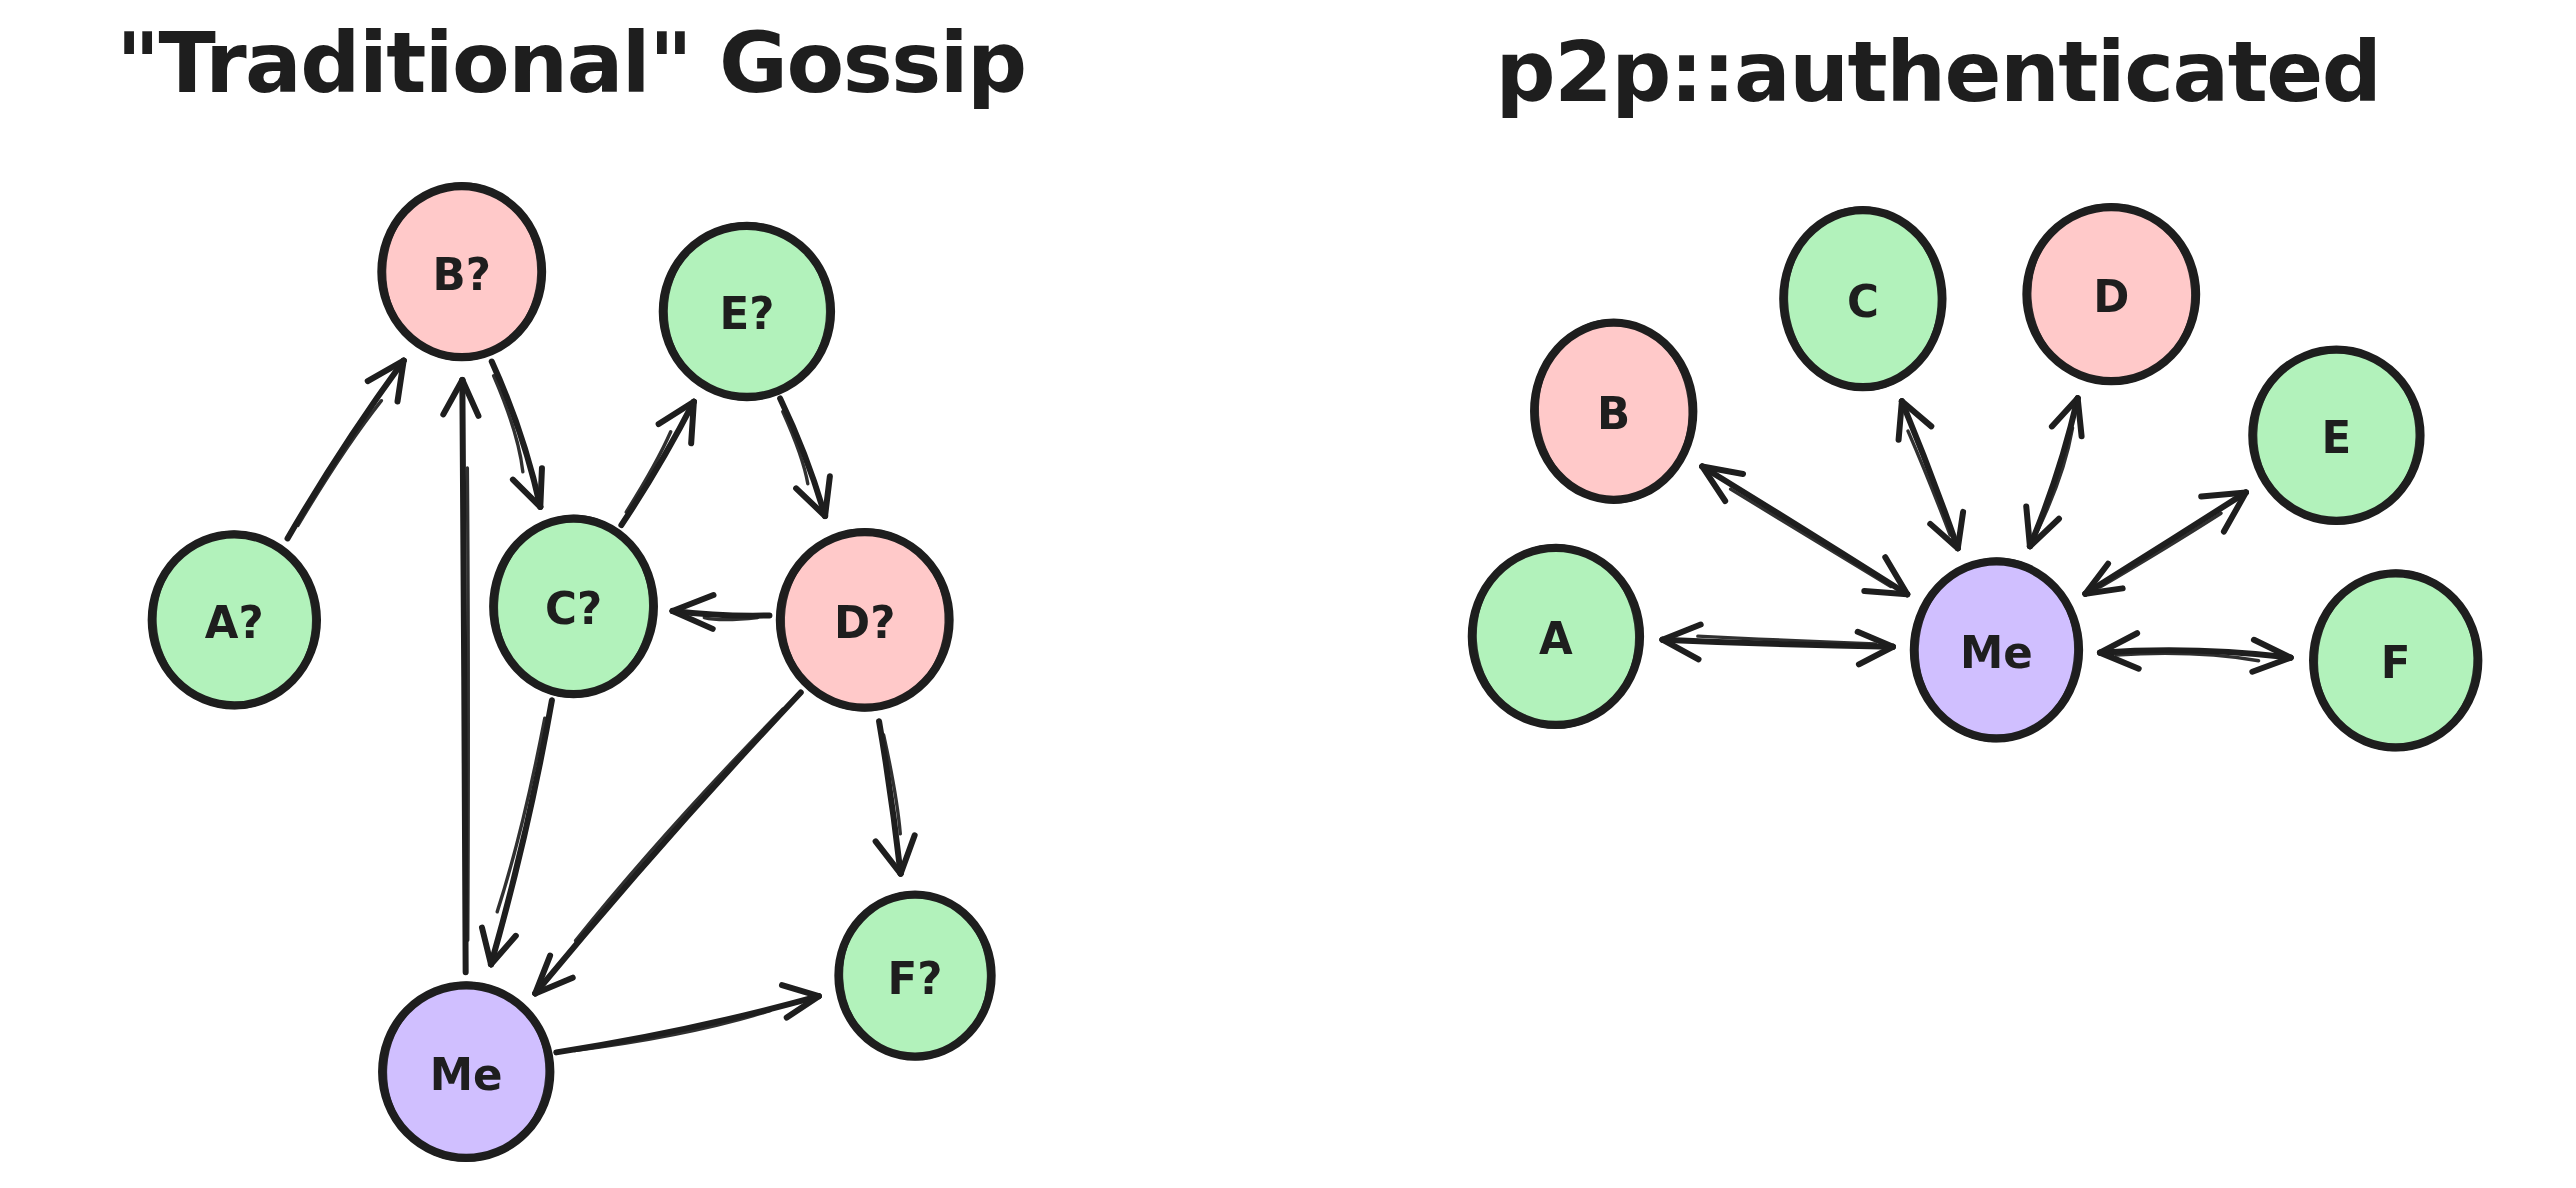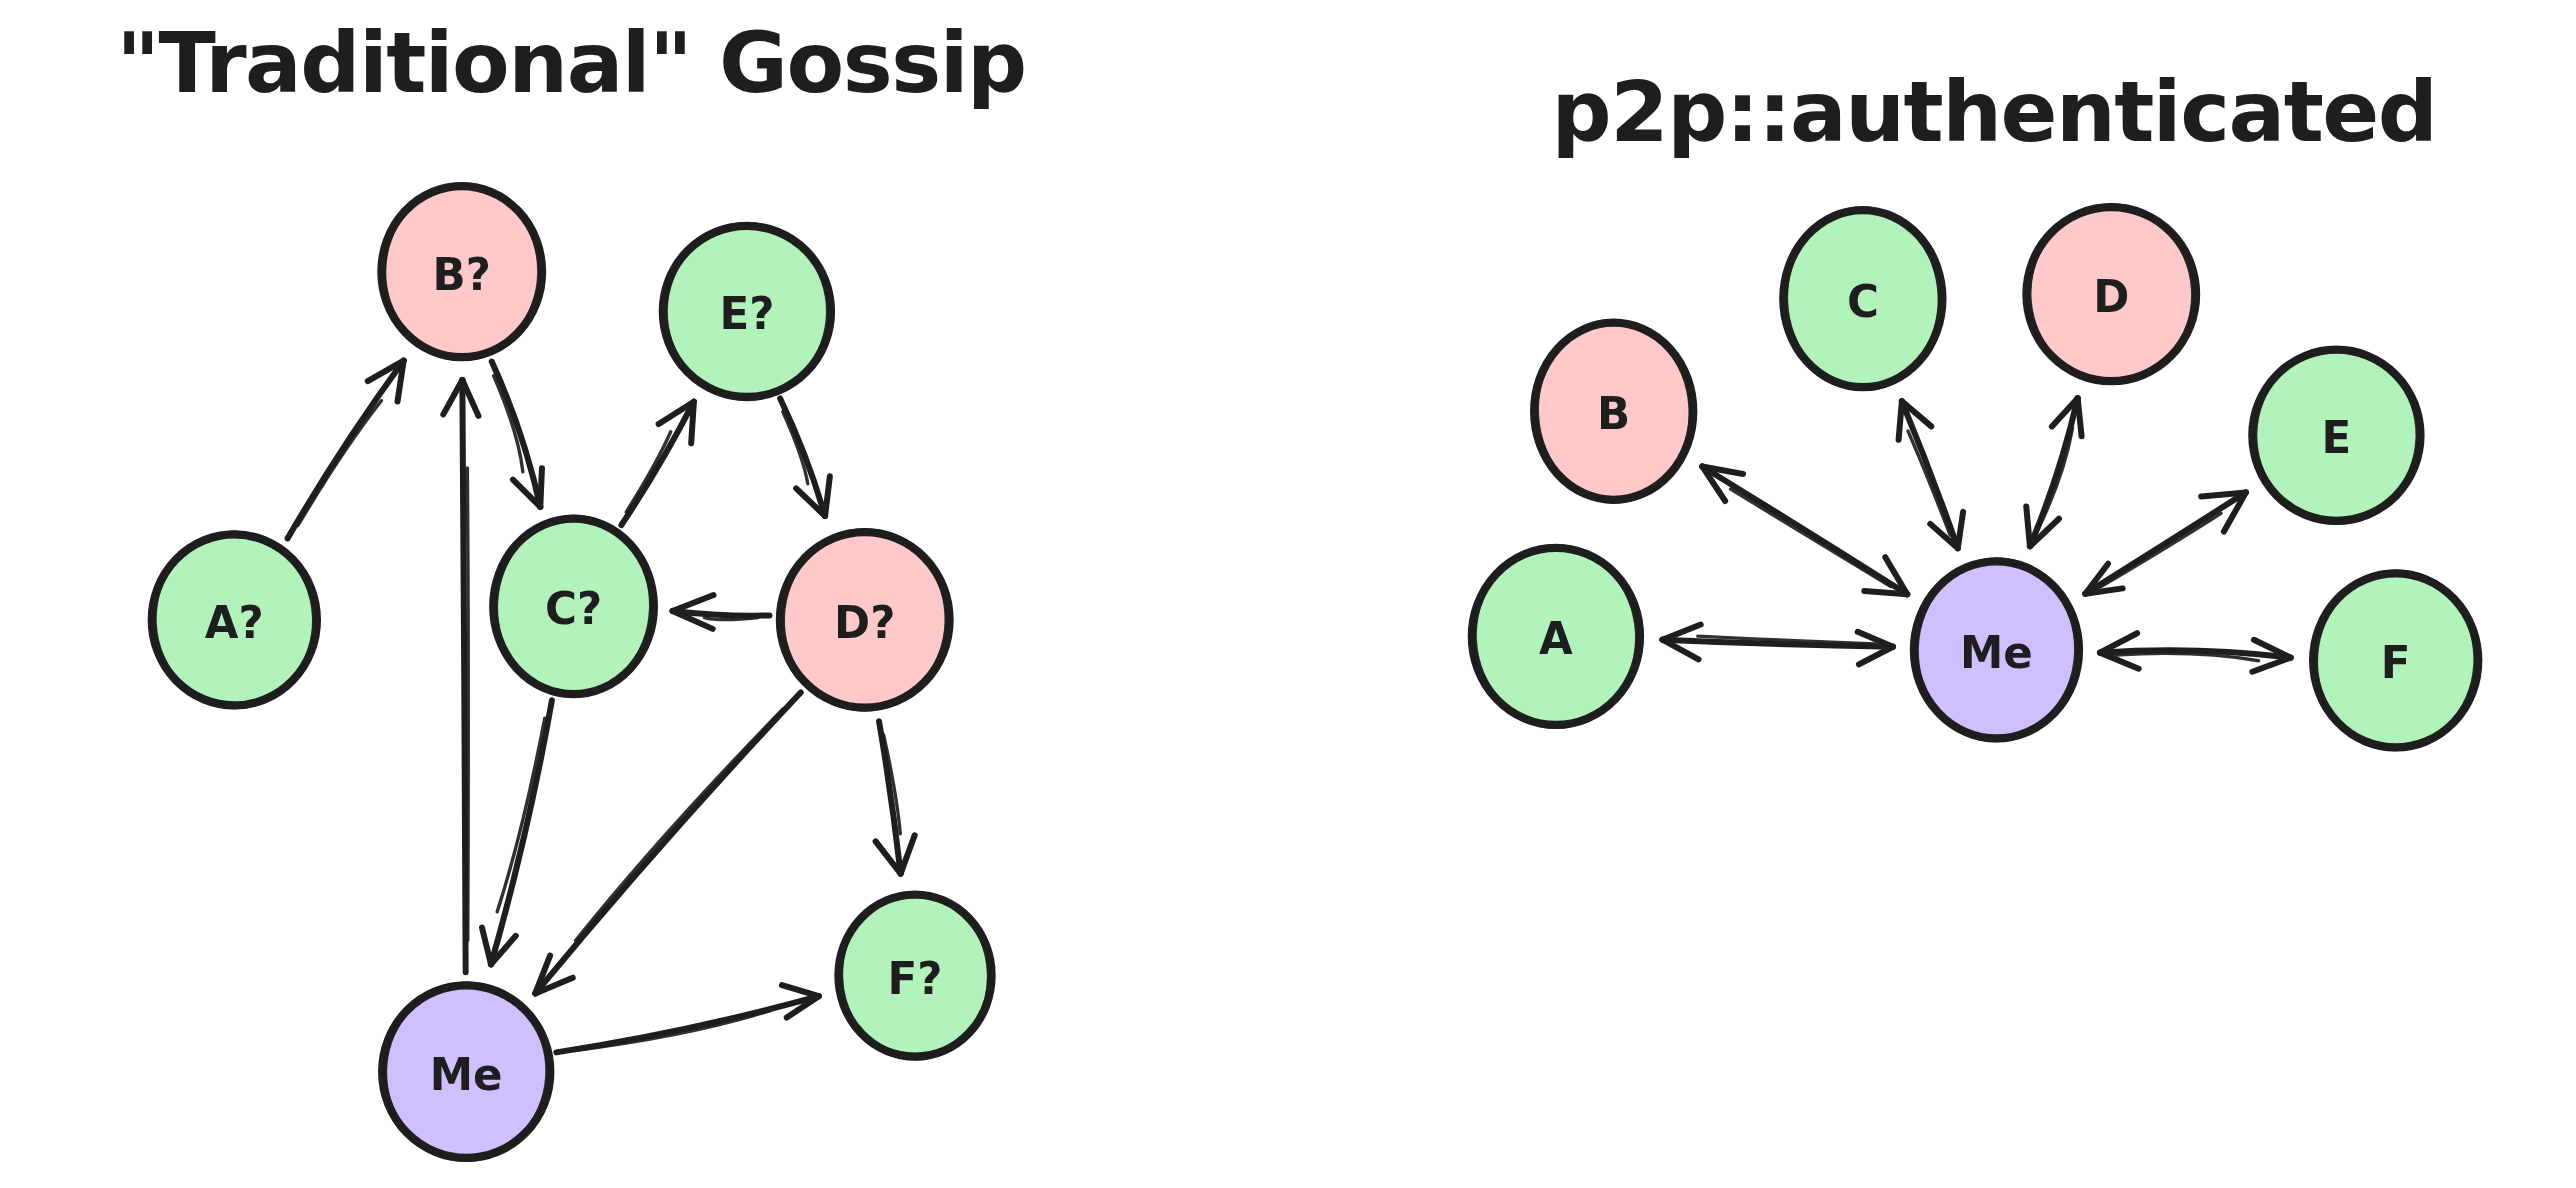--- a/index.html
+++ b/index.html
@@ -21,21 +21,21 @@
     position: absolute;
     transform: translateX(-50%);
     font-size: 84px;
     font-weight: 600;
     letter-spacing: -1.5px;
     color: #1e1e1e;
     white-space: pre;
     user-select: none;
   }
   #title-left  { left: 571px;  top: 13.5px; }
-  #title-right { left: 1994px; top: 22.5px; margin-top: 40px; }
+  #title-right { left: 1938px; top: 22.5px; }
   #diagram-svg { position: absolute; left: 0; top: 0; }
 </style>
 </head>
 <body>
 
 <div class="canvas">
   <div class="panel-title" id="title-left">"Traditional" Gossip</div>
   <div class="panel-title" id="title-right">p2p::authenticated</div>
   <svg id="diagram-svg" width="2576" height="1188" viewBox="0 0 3432 1583">
       <g>

